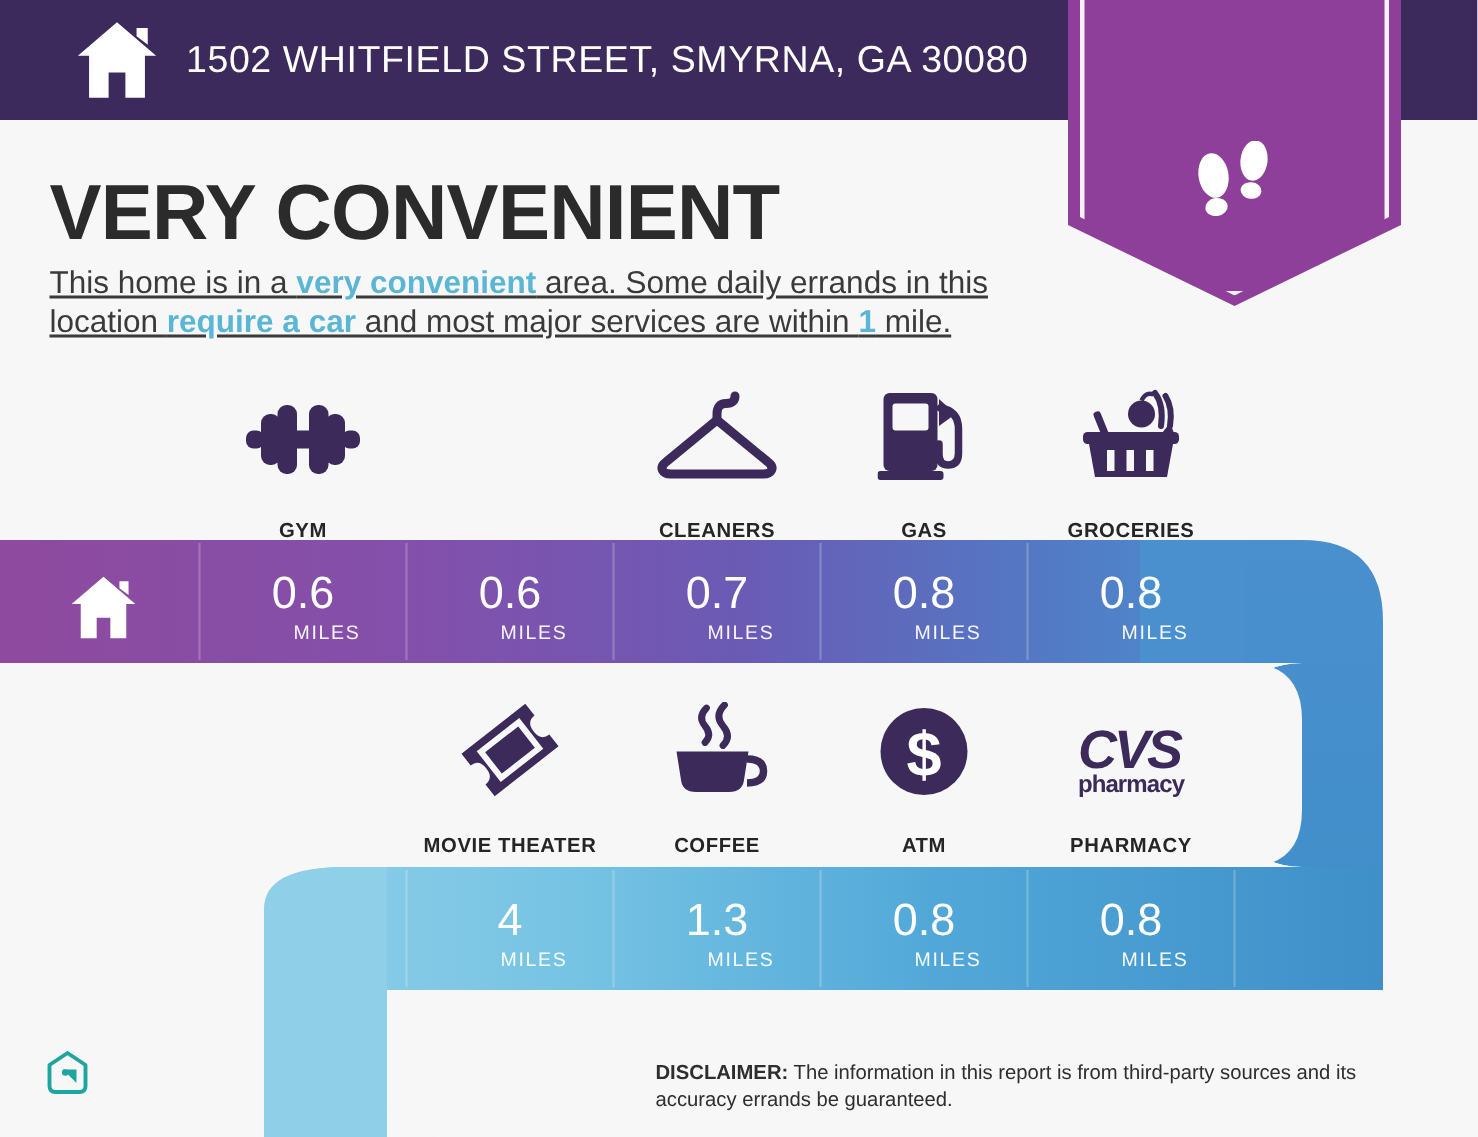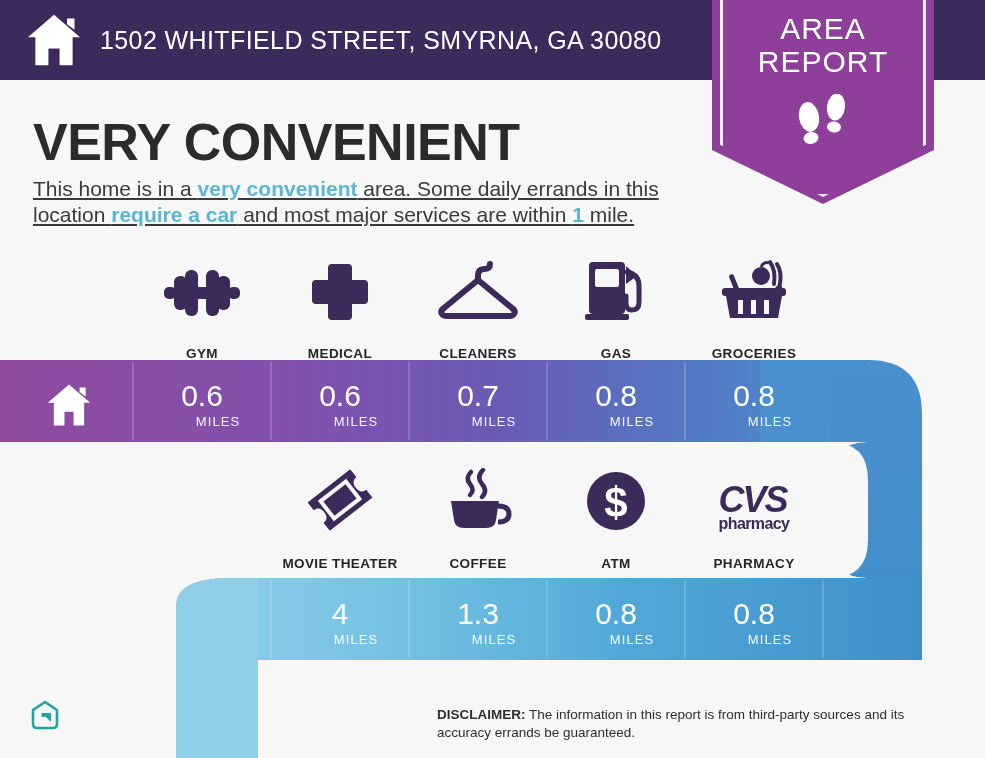--- a/index.html
+++ b/index.html
@@ -8,21 +8,21 @@
     font-family: "Liberation Sans", sans-serif;
     background: #f7f7f7;
     overflow: hidden;
   }
   #page { position: relative; width: 985px; height: 758px; background: #f7f7f7; }
 
   
   .header {
     position: absolute; left: 0; top: 0; width: 985px; height: 80px;
     background: #3d2a5c;
-    display: flex; align-items: center;
+    display: flex; align-items: center; padding-left: 24px;
   }
   .header-home { margin-left: 26px; width: 56px; height: 54px; display:block; }
   .header-address {
     margin-left: 18px; color: #ffffff;
     font-size: 25px; letter-spacing: 0.4px; font-weight: 400;
     white-space: nowrap;
   }
 
   
   .badge {
@@ -105,24 +105,20 @@
   <div class="header">
     <svg class="header-home" viewBox="0 0 60 58">
       <path fill="#ffffff" d="M30 2 L2 26 L10 26 L10 56 L24 56 L24 38 L36 38 L36 56 L50 56 L50 26 L58 26 Z"></path>
       <path fill="#ffffff" d="M44 6 L52 6 L52 18 L44 12 Z"></path>
     </svg>
     <div class="header-address">1502 WHITFIELD STREET, SMYRNA, GA 30080</div>
   </div>
 
   <div class="badge">
     <div class="badge-inner"></div>
-    <div class="badge-title">
-      <div>AREA</div>
-      <div>REPORT</div>
-    </div>
     <svg class="badge-feet" width="62" height="58" viewBox="0 0 62 58">
       <ellipse cx="17" cy="23" rx="10" ry="15" fill="#ffffff" transform="rotate(-9 17 23)"></ellipse>
       <ellipse cx="19" cy="44" rx="7.5" ry="6" fill="#ffffff" transform="rotate(-9 19 44)"></ellipse>
       <ellipse cx="44" cy="13" rx="9" ry="13.5" fill="#ffffff" transform="rotate(7 44 13)"></ellipse>
       <ellipse cx="42" cy="33" rx="7" ry="5.5" fill="#ffffff" transform="rotate(7 42 33)"></ellipse>
     </svg>
   </div>
 
   <div class="headline">VERY CONVENIENT</div>
   <div class="subline">
@@ -201,28 +197,20 @@
           <rect x="46" y="6" width="13" height="46" rx="6" fill="#3b2a5a"></rect>
           <rect x="57" y="12" width="13" height="34" rx="6" fill="#3b2a5a"></rect>
           <rect x="34" y="23" width="16" height="12" fill="#3b2a5a"></rect>
           <rect x="4" y="23" width="12" height="12" rx="5" fill="#3b2a5a"></rect>
           <rect x="68" y="23" width="12" height="12" rx="5" fill="#3b2a5a"></rect>
         </svg>
       </div>
       <div class="icon-label">GYM</div>
     </div>
 
-    <div class="icon-cell" style="left:271px">
-      <div class="icon-art">
-        <svg width="60" height="60" viewBox="0 0 60 60">
-          <path fill="#3b2a5a" d="M22 2 h16 a4 4 0 0 1 4 4 v12 h12 a4 4 0 0 1 4 4 v16 a4 4 0 0 1 -4 4 h-12 v12 a4 4 0 0 1 -4 4 h-16 a4 4 0 0 1 -4 -4 v-12 h-12 a4 4 0 0 1 -4 -4 v-16 a4 4 0 0 1 4 -4 h12 v-12 a4 4 0 0 1 4 -4 z"></path>
-        </svg>
-      </div>
-      <div class="icon-label">MEDICAL</div>
-    </div>
 
     <div class="icon-cell" style="left:409px">
       <div class="icon-art">
         <svg width="80" height="62" viewBox="0 0 80 62">
           <path d="M40 20 L6 48 Q2 51 4 54 Q5 56 9 56 L71 56 Q75 56 76 54 Q78 51 74 48 Z" fill="none" stroke="#3b2a5a" stroke-width="6" stroke-linejoin="round"></path>
           <path d="M40 21 L40 16 Q40 9 46 9 Q52 9 52 4" fill="none" stroke="#3b2a5a" stroke-width="6" stroke-linecap="round"></path>
         </svg>
       </div>
       <div class="icon-label">CLEANERS</div>
     </div>

